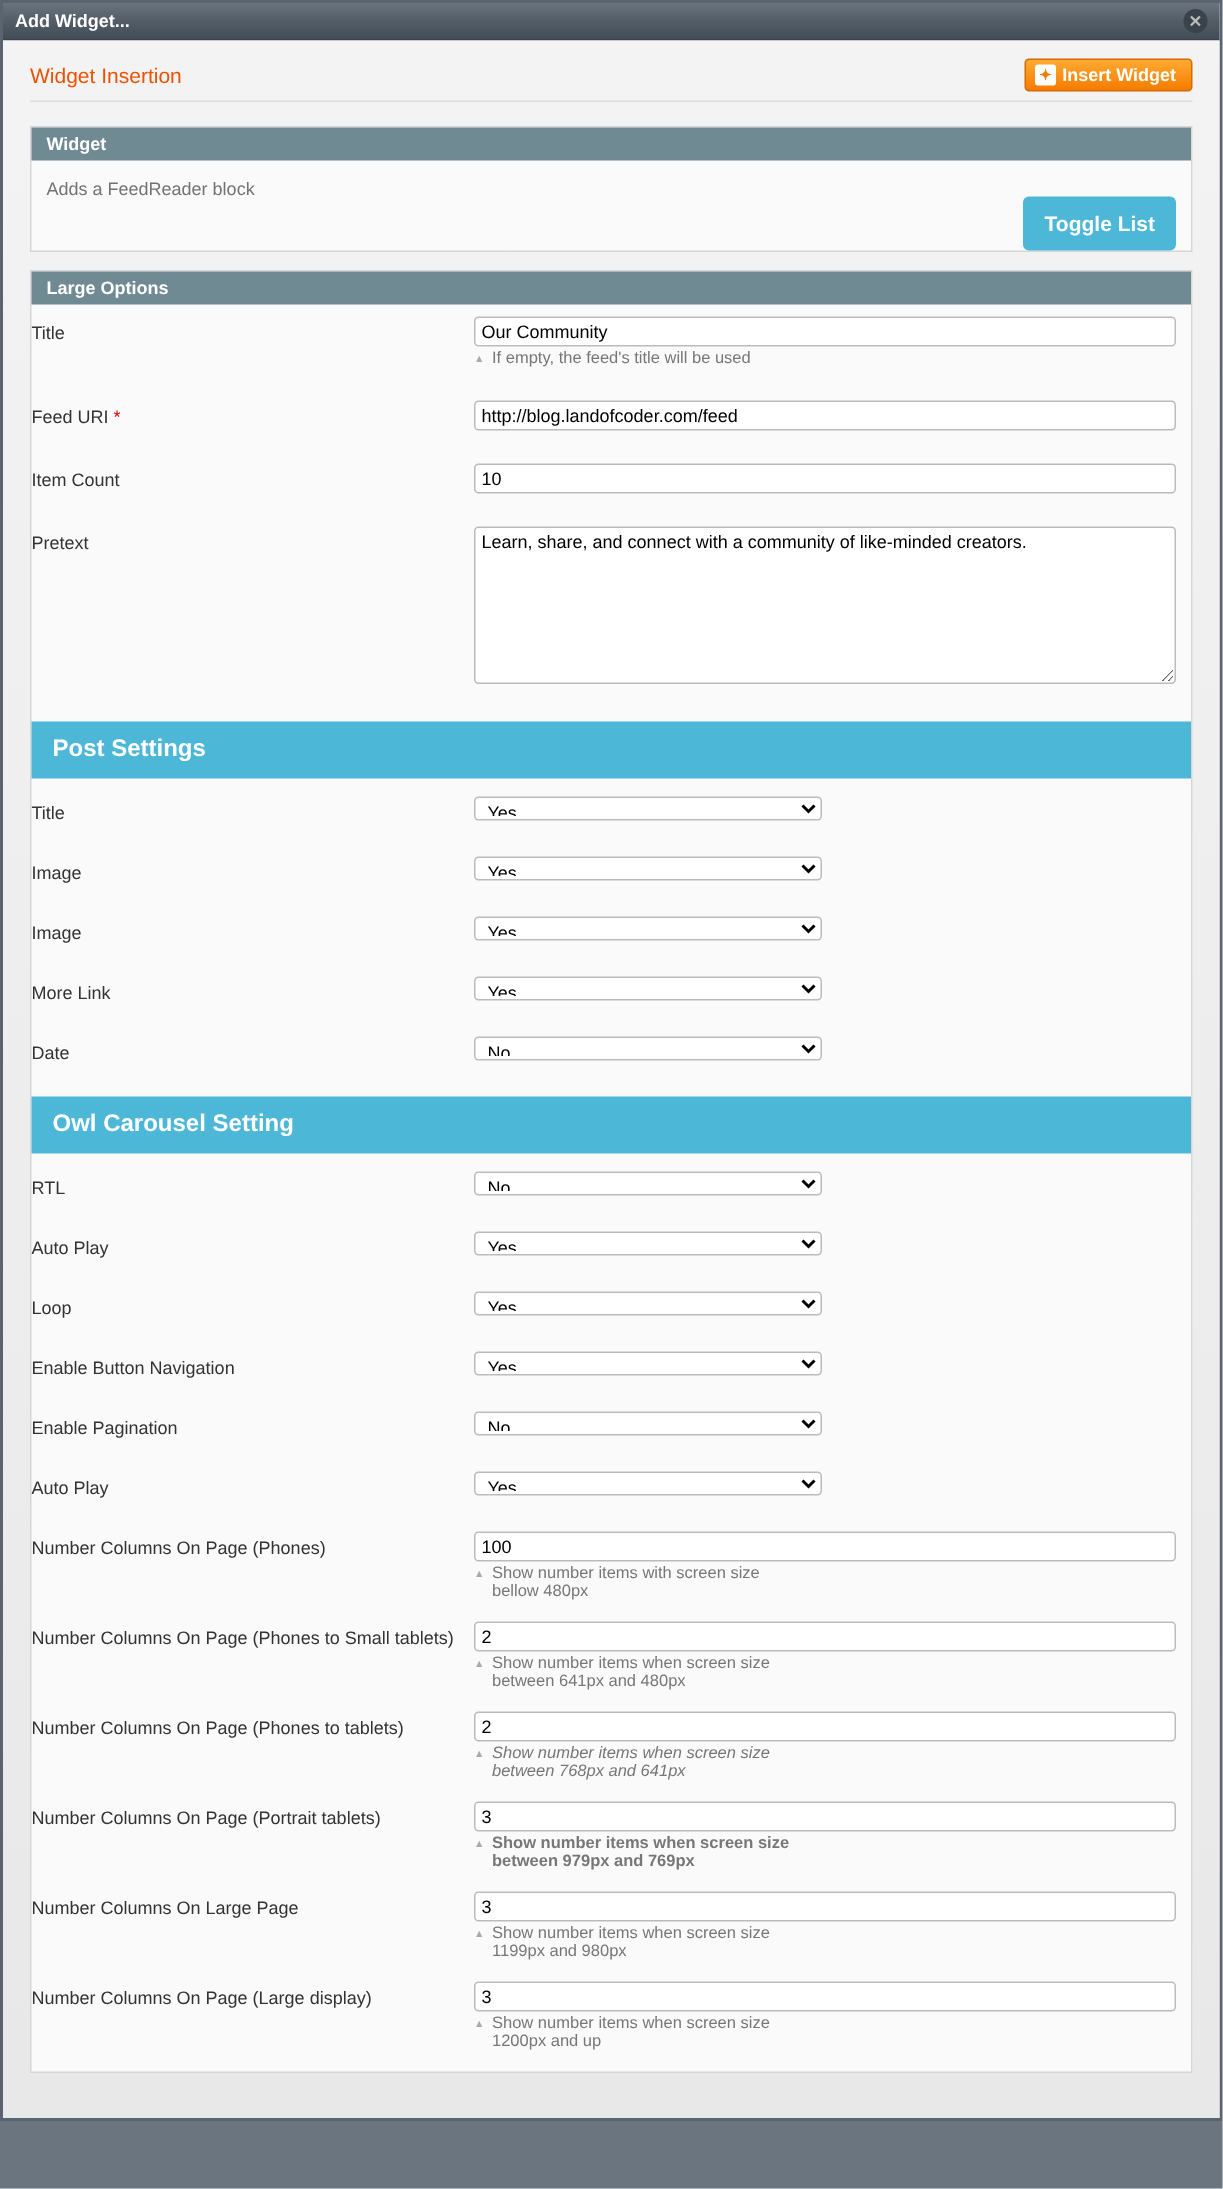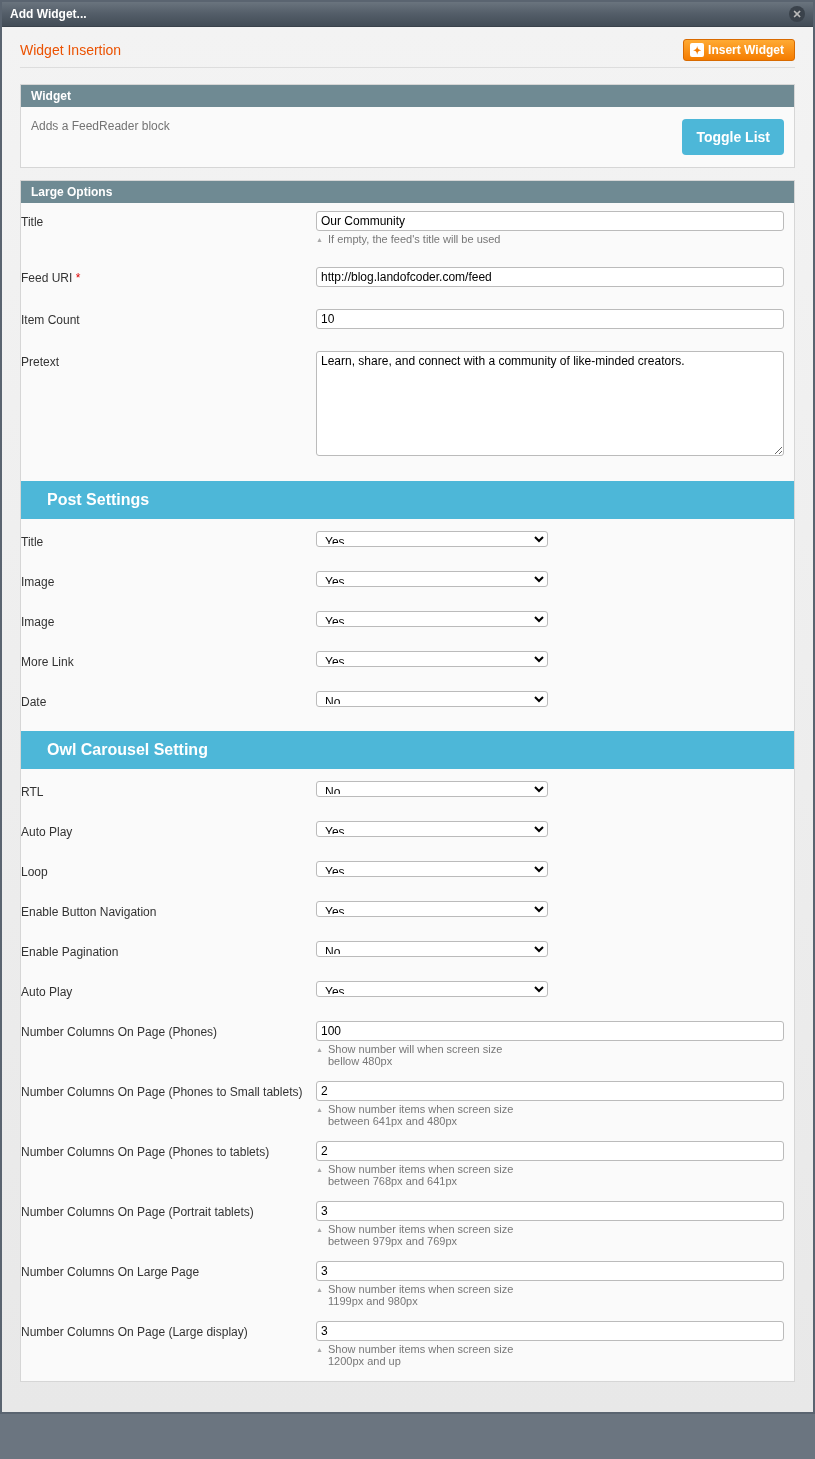--- a/index.html
+++ b/index.html
@@ -9,22 +9,22 @@
 .close-btn { width: 16px; height: 16px; border-radius: 50%; background: #3a424b; color: #bbb; display: flex; align-items: center; justify-content: center; font-size: 11px; cursor: pointer; }
 .content-area { background: linear-gradient(to bottom, #f3f3f3, #e8e8e8); padding: 12px 18px 18px 18px; }
 .header-row { display: flex; justify-content: space-between; align-items: center; margin-bottom: 16px; border-bottom: 1px solid #ddd; padding-bottom: 6px; }
 .dialog-title { color: #eb5202; font-size: 14px; font-weight: normal; }
 .insert-btn { background: linear-gradient(to bottom, #ffaa33, #f57c00); border: 1px solid #d86a00; color: #fff; font-weight: bold; font-size: 12px; padding: 3px 10px 3px 6px; border-radius: 3px; cursor: pointer; display: flex; align-items: center; gap: 4px; }
 .insert-btn .ic { background: #fff; color: #f57c00; width: 14px; height: 14px; border-radius: 2px; display: inline-flex; align-items: center; justify-content: center; font-size: 10px; font-weight: bold; }
 .panel { margin-bottom: 12px; border: 1px solid #d6d6d6; background: #fafafa; }
 .panel-head { background: #6f8a93; color: #fff; font-weight: bold; font-size: 12px; padding: 4px 10px; }
 .panel-body { padding: 12px 10px; position: relative; }
 .widget-desc { font-size: 12px; color: #737373; }
-.toggle-btn { position: absolute; right: 10px; top: 12px; background: #4db7d8; color: #fff; border: none; font-weight: bold; padding: 10px 14px; border-radius: 4px; font-size: 14px; cursor: pointer; }
-.section-bar { background: #4db7d8; color: #fff; font-size: 16px; font-weight: bold; padding: 10px 26px; margin: 8px 0 12px 0; }
+.toggle-btn { position: absolute; right: 10px; top: 24px; background: #4db7d8; color: #fff; border: none; font-weight: bold; padding: 10px 14px; border-radius: 4px; font-size: 14px; cursor: pointer; }
+.section-bar { background: #4db7d8; color: #fff; font-size: 16px; font-weight: bold; padding: 10px 14px; margin: 8px 0 12px 0; }
 .form-row { display: flex; align-items: flex-start; margin-bottom: 22px; }
 .form-row.tight { margin-bottom: 14px; }
 .form-label { width: 295px; padding-top: 4px; font-size: 12px; color: #333; flex-shrink: 0; }
 .form-label .req { color: #d00; }
 .form-field { flex: 1; padding-right: 10px; }
 .form-field input[type=text], .form-field select, .form-field textarea { width: 100%; border: 1px solid #bbb; border-radius: 3px; padding: 2px 4px; font-size: 12px; font-family: Arial, sans-serif; background: #fff; }
 .form-field select { width: 232px; height: 16px; }
 .form-field textarea { height: 105px; resize: both; }
 .hint { font-size: 11px; color: #777; margin-top: 2px; padding-left: 12px; position: relative; }
 .hint::before { content: '▲'; font-size: 7px; color: #aaa; position: absolute; left: 0; top: 3px; }
@@ -135,42 +135,42 @@
         </div>
         <div class="form-row">
           <div class="form-label">Auto Play</div>
           <div class="form-field"><select><option>Yes</option></select></div>
         </div>
 
         <div class="form-row tight">
           <div class="form-label">Number Columns On Page (Phones)</div>
           <div class="form-field">
             <input type="text" value="100" style="">
-            <div class="hint" style="max-width:220px;">Show number will when screen size bellow 480px</div>
+            <div class="hint" style="max-width:220px;">Show number items with screen size bellow 480px</div>
           </div>
         </div>
         <div class="form-row tight">
           <div class="form-label">Number Columns On Page (Phones to Small tablets)</div>
           <div class="form-field">
             <input type="text" value="2" style="">
             <div class="hint" style="max-width:220px;">Show number items when screen size between 641px and 480px</div>
           </div>
         </div>
         <div class="form-row tight">
           <div class="form-label">Number Columns On Page (Phones to tablets)</div>
           <div class="form-field">
             <input type="text" value="2" style="">
-            <div class="hint" style="max-width:220px;">Show number items when screen size between 768px and 641px</div>
+            <div class="hint" style="max-width:220px;font-style:italic;">Show number items when screen size between 768px and 641px</div>
           </div>
         </div>
         <div class="form-row tight">
           <div class="form-label">Number Columns On Page (Portrait tablets)</div>
           <div class="form-field">
             <input type="text" value="3" style="">
-            <div class="hint" style="max-width:220px;">Show number items when screen size between 979px and 769px</div>
+            <div class="hint" style="max-width:220px;font-weight:bold;">Show number items when screen size between 979px and 769px</div>
           </div>
         </div>
         <div class="form-row tight">
           <div class="form-label">Number Columns On Large Page</div>
           <div class="form-field">
             <input type="text" value="3" style="">
             <div class="hint" style="max-width:220px;">Show number items when screen size 1199px and 980px</div>
           </div>
         </div>
         <div class="form-row tight">

